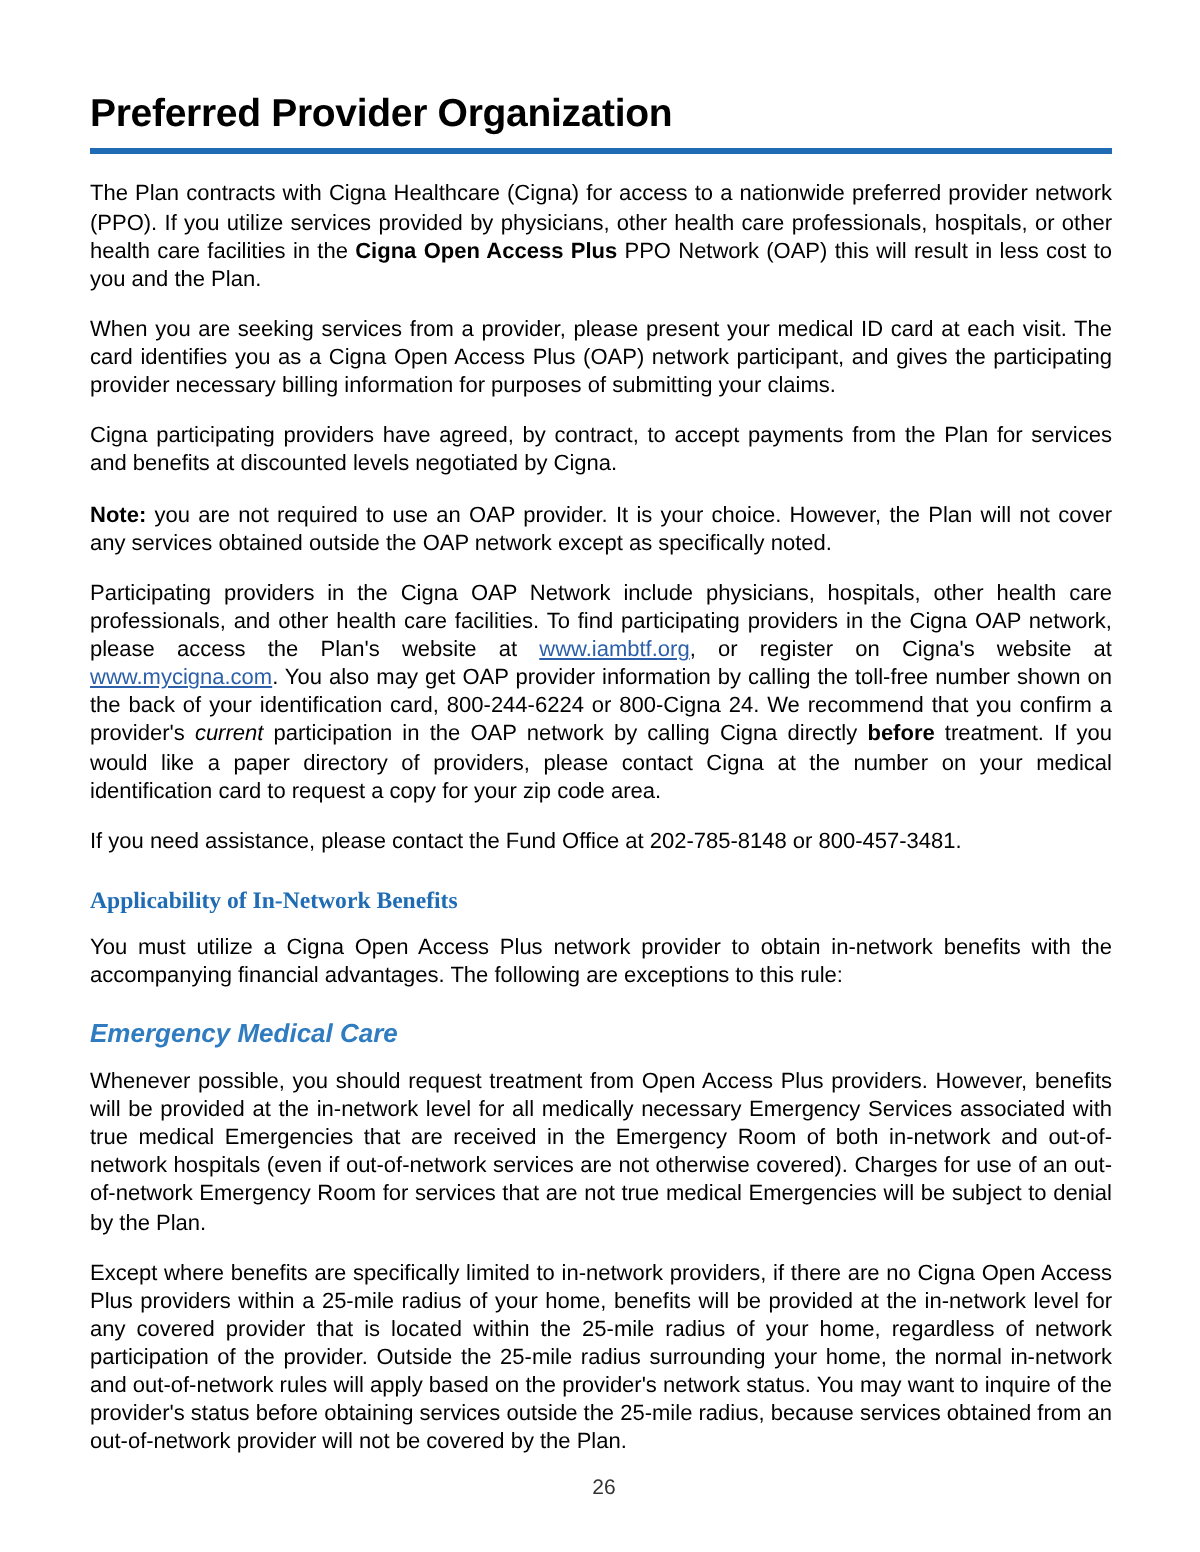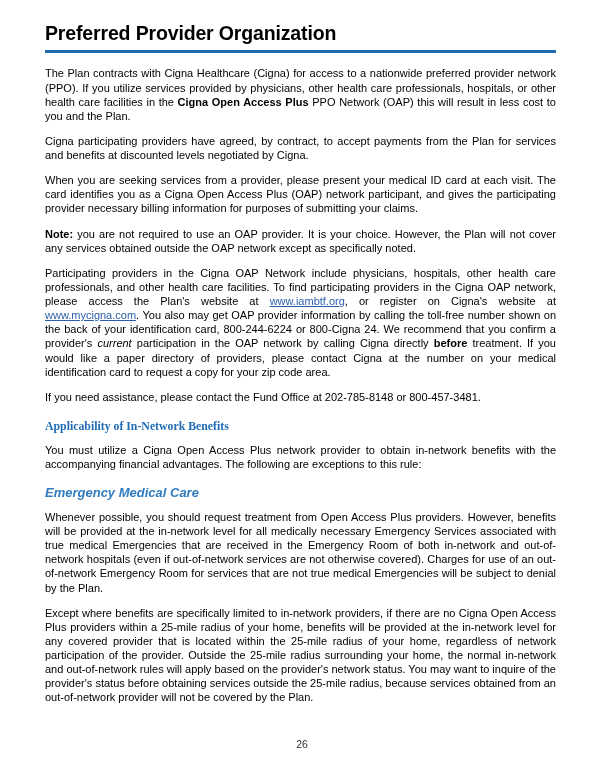--- a/index.html
+++ b/index.html
@@ -13,21 +13,21 @@
     font-family: "Liberation Sans", sans-serif;
     color: #000000;
     position: relative;
     overflow: hidden;
   }
   .page {
     position: relative;
     width: 600px;
     height: 776px;
     box-sizing: border-box;
-    padding: 22px 44px 0 45px;
+    padding: 46px 44px 0 45px;
   }
   .doc-title {
     font-size: 19.5px;
     font-weight: bold;
     letter-spacing: -0.15px;
     color: #000000;
     margin: 0 0 6px 0;
     line-height: 1.15;
   }
   .title-rule {
@@ -79,23 +79,23 @@
 </head>
 <body>
 
 <div class="page">
 
   <h1 class="doc-title">Preferred Provider Organization</h1>
   <div class="title-rule"></div>
 
   <p class="body-text"><span>The Plan contracts with Cigna Healthcare (Cigna) for access to a nationwide preferred provider network (PPO). If you utilize services provided by physicians, other health care professionals, hospitals, or other health care facilities in the </span><b>Cigna Open Access Plus</b><span> PPO Network (OAP) this will result in less cost to you and the Plan.</span></p>
 
+  <p class="body-text">When you are seeking services from a provider, please present your medical ID card at each visit.  The card identifies you as a Cigna Open Access Plus (OAP) network participant, and gives the participating provider necessary billing information for purposes of submitting your claims.</p>
+
   <p class="body-text">Cigna participating providers have agreed, by contract, to accept payments from the Plan for services and benefits at discounted levels negotiated by Cigna.</p>
-
-  <p class="body-text">When you are seeking services from a provider, please present your medical ID card at each visit.  The card identifies you as a Cigna Open Access Plus (OAP) network participant, and gives the participating provider necessary billing information for purposes of submitting your claims.</p>
 
   <p class="body-text"><b>Note:</b><span> you are not required to use an OAP provider. It is your choice. However, the Plan will not cover any services obtained outside the OAP network except as specifically noted.</span></p>
 
   <p class="body-text"><span>Participating providers in the Cigna OAP Network include physicians, hospitals, other health care professionals, and other health care facilities. To find participating providers in the Cigna OAP network, please access the Plan's website at </span><a class="doc-link" href="#">www.iambtf.org</a><span>, or register on Cigna's website at </span><a class="doc-link" href="#">www.mycigna.com</a><span>. You also may get OAP provider information by calling the toll-free number shown on the back of your identification card, 800-244-6224 or 800-Cigna 24. We recommend that you confirm a provider's </span><i>current</i><span> participation in the OAP network by calling Cigna directly </span><b>before</b><span> treatment. If you would like a paper directory of providers, please contact Cigna at the number on your medical identification card to request a copy for your zip code area.</span></p>
 
   <p class="body-text">If you need assistance, please contact the Fund Office at 202-785-8148 or 800-457-3481.</p>
 
   <h2 class="section-heading">Applicability of In-Network Benefits</h2>
 
   <p class="body-text">You must utilize a Cigna Open Access Plus network provider to obtain in-network benefits with the accompanying financial advantages. The following are exceptions to this rule:</p>

